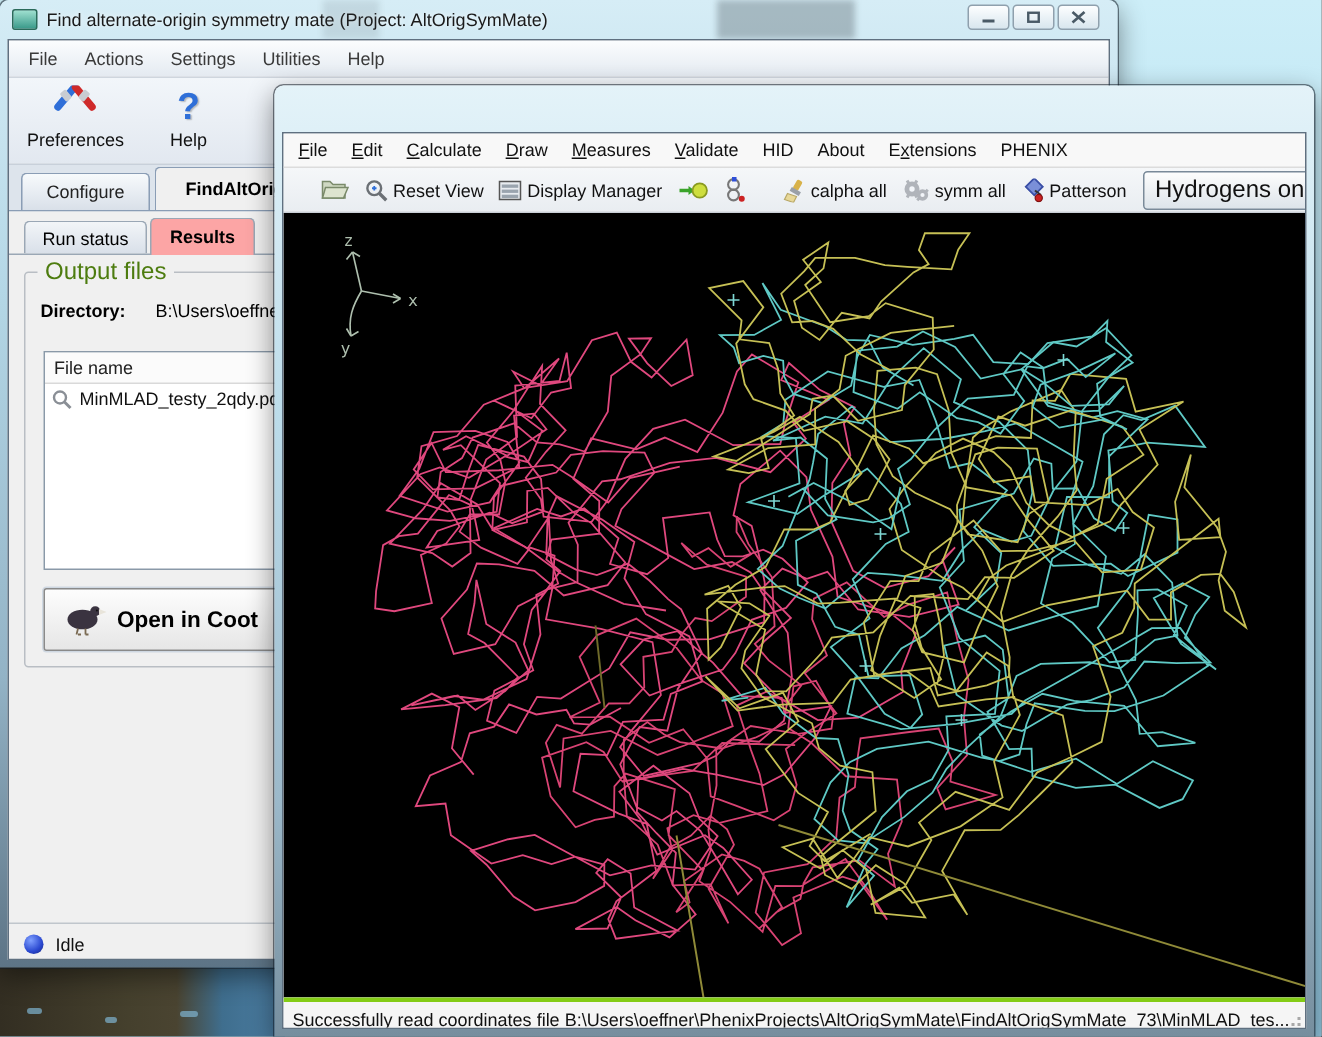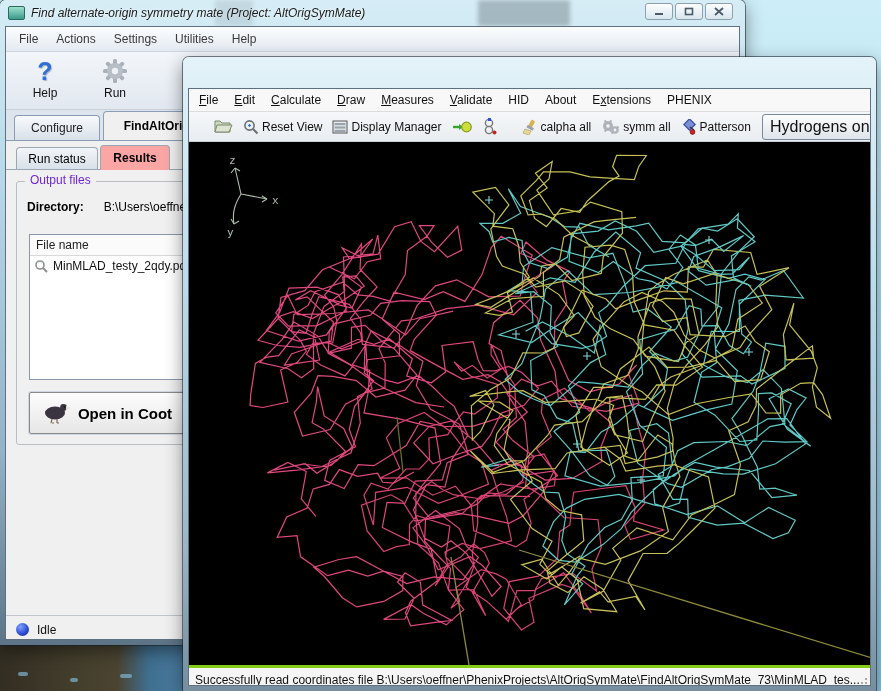--- a/index.html
+++ b/index.html
@@ -7,21 +7,21 @@
   body{position:relative;background:linear-gradient(180deg,#cdeef8 0%,#a9d9ec 55%,#8fc3dc 100%);}
 
   
   .rocks{position:absolute;left:0;top:628px;width:190px;height:63px;z-index:0;
     background:linear-gradient(90deg,#332e22 0%,#45402d 45%,#4a4431 62%,#3f6e8e 78%,#4c7ea3 100%);}
   .rock-speck{position:absolute;width:10px;height:4px;border-radius:2px;background:#7fb4d0;opacity:.7;}
 
   
   .win{position:absolute;border-radius:6px 6px 0 0;
     box-shadow:0 0 0 1px rgba(20,30,40,.55),0 6px 18px rgba(0,0,0,.45);}
-  .titlebar{display:flex;align-items:center;position:relative;padding:0 8px;box-sizing:border-box;font-style:italic;}
+  .titlebar{display:flex;align-items:center;position:relative;padding:0 8px;box-sizing:border-box;}
   .title-text{font-size:12px;color:#1a1a1a;margin-left:6px;white-space:nowrap;overflow:hidden;
     text-shadow:0 0 4px rgba(255,255,255,.9);}
   .winbtns{position:absolute;top:3px;display:flex;gap:2px;}
   .winbtn{width:28px;height:17px;border:1px solid #8fa0ad;border-radius:3px;box-sizing:border-box;
     background:linear-gradient(180deg,#fdfeff,#d8e6ee);display:flex;align-items:center;justify-content:center;}
   .winbtn svg{display:block;}
   .winbtn.close-red{background:linear-gradient(180deg,#f0a589,#d66243 45%,#c14a2e);border-color:#7e3322;}
   .glassbody{position:absolute;left:5px;right:5px;bottom:5px;background:#f0f0f0;
     border:1px solid #5f7080;box-sizing:border-box;overflow:hidden;}
 
@@ -48,21 +48,21 @@
   .ptab.inactive{height:25px;background:linear-gradient(180deg,#f7fafc,#d9e0e9);color:#222;}
   .ptab.active{height:29px;background:#f0f0f0;font-weight:bold;color:#000;}
   .p-content{position:relative;height:474px;background:#f0f0f0;}
   .subtab{position:absolute;font-size:12px;display:flex;align-items:center;justify-content:center;
     border:1px solid #9aa7b5;border-bottom:none;border-radius:4px 4px 0 0;box-sizing:border-box;top:4px;}
   .subtab.inactive{height:22px;top:6px;background:linear-gradient(180deg,#f2f5f8,#d9e0e9);text-align:center;}
   .subtab.active{height:25px;background:#fca5a5;font-weight:bold;z-index:2;}
   .subtab-line{position:absolute;left:0;right:0;top:28px;border-top:1px solid #9aa7b5;}
   .groupbox{position:absolute;left:10px;top:40px;width:430px;height:262px;
     border:1px solid #b9bec4;border-radius:3px;}
-  .groupbox .legend{position:absolute;top:-9px;left:8px;background:#f0f0f0;padding:0 5px;font-size:12px;color:#6d28d9;}
+  .groupbox .legend{position:absolute;top:-9px;left:8px;background:#f0f0f0;padding:0 5px;font-size:16px;color:#4d7c0f;}
   .dir-row{position:absolute;left:10px;top:18px;font-size:12px;display:flex;white-space:nowrap;}
   .dir-label{font-weight:bold;}
   .dir-value{margin-left:20px;}
   .listbox{position:absolute;left:12px;top:52px;width:392px;height:146px;background:#fff;
     border:1px solid #8a99a8;box-sizing:border-box;overflow:hidden;}
   .list-header{height:20px;display:flex;align-items:center;padding:0 6px;font-size:12px;color:#222;
     background:#fbfbfb;border-bottom:1px solid #d9d9d9;}
   .list-row{height:20px;display:flex;align-items:center;padding:0 4px;font-size:12px;color:#111;white-space:nowrap;}
   .coot-btn{position:absolute;left:12px;top:210px;width:154px;height:40px;
     border:1px solid #8a8a8a;border-radius:2px;background:linear-gradient(180deg,#fdfdfd,#e6e6e6);
@@ -129,20 +129,31 @@
   </div>
   <div class="glassbody">
     <div class="menubar">
       <div class="menu-item">File</div>
       <div class="menu-item">Actions</div>
       <div class="menu-item">Settings</div>
       <div class="menu-item">Utilities</div>
       <div class="menu-item">Help</div>
     </div>
     <div class="p-toolbar">
+      <div class="p-tool">
+        <div class="ticon">
+          <svg width="30" height="28" viewBox="0 0 30 28">
+            <rect x="4" y="2" width="5" height="22" rx="2.5" fill="#2f6fd8" transform="rotate(40 15 14)"></rect>
+            <rect x="21" y="2" width="5" height="22" rx="2.5" fill="#cf2a2a" transform="rotate(-40 15 14)"></rect>
+            <rect x="12.5" y="1" width="5" height="7" rx="1" fill="#c8ccd2" transform="rotate(40 15 14)"></rect>
+            <rect x="12.5" y="1" width="5" height="7" rx="1" fill="#c8ccd2" transform="rotate(-40 15 14)"></rect>
+          </svg>
+        </div>
+        <span>Preferences</span>
+      </div>
       <div class="p-tool">
         <div class="ticon qmark">?</div>
         <span>Help</span>
       </div>
       <div class="p-tool">
         <div class="ticon">
           <svg width="26" height="26" viewBox="-13 -13 26 26">
             <g fill="#aab0b8">
               <rect x="-2" y="-12" width="4" height="24" rx="1.5"></rect>
               <rect x="-2" y="-12" width="4" height="24" rx="1.5" transform="rotate(45)"></rect>

